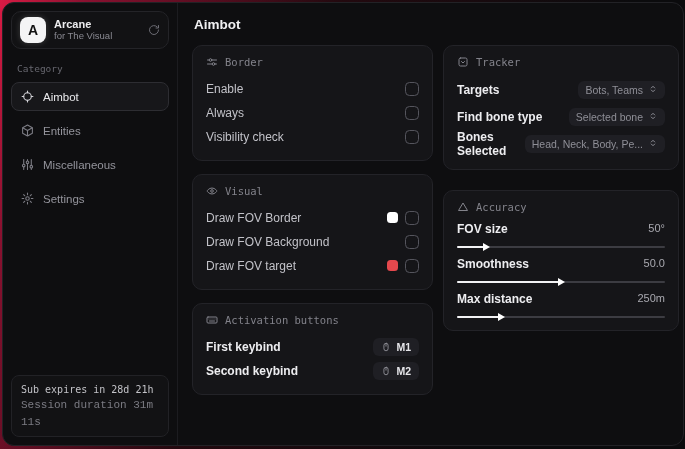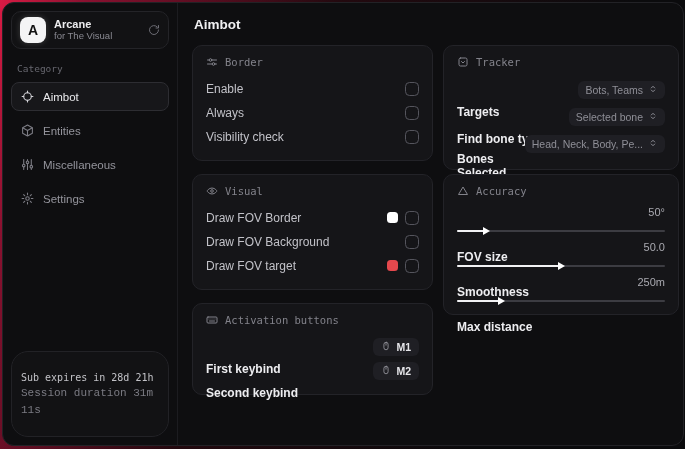--- a/index.html
+++ b/index.html
@@ -32,55 +32,55 @@
   .nav { display:flex; flex-direction:column; gap:5px; }
   .nav-item {
     display:flex; align-items:center; gap:9px; padding:6px 9px; border-radius:8px;
     color:#94949c; font-size:11.5px; border:1px solid transparent; cursor:pointer; height:29px;
   }
   .nav-item .ic { display:flex; color:#7c7c84; }
   .nav-item.active { background:#17171a; border-color:#2d2d32; color:#e9e9ec; }
   .nav-item.active .ic { color:#d4d4d9; }
   .spacer { flex:1; }
   .foot {
-    border:1px solid #222226; border-radius:17px; background:#121214;
-    padding:18px 9px; line-height:1.5;
+    border:1px solid #222226; border-radius:8px; background:#121214;
+    padding:6px 9px; line-height:1.5;
   }
   .foot-l1 { font-family:"DejaVu Sans Mono", monospace; font-size:10px; color:#c3c3c8; }
   .foot-l2 { font-family:Liberation Mono, monospace; font-size:11px; color:#7b7b83; }
   
   .main { flex:1; padding:12px 14px; overflow:hidden; }
   .page-title { color:#f0f0f2; font-size:13.5px; font-weight:bold; margin:2px 0 13px 2px; }
   .cols { display:flex; gap:10px; align-items:flex-start; }
   .col-l { width:241px; flex:0 0 241px; display:flex; flex-direction:column; gap:13px; }
-  .col-r { width:236px; flex:0 0 236px; display:flex; flex-direction:column; gap:4px; }
+  .col-r { width:236px; flex:0 0 236px; display:flex; flex-direction:column; gap:20px; }
   .card {
     background:#151518; border:1px solid #232328; border-radius:10px;
     padding:10px 13px 12px;
   }
   .card-head { display:flex; align-items:center; gap:7px; color:#83838b; margin-bottom:9px; }
   .card-head .ic { display:flex; }
   .card-title { font-family:"DejaVu Sans Mono", monospace; font-size:10.5px; }
   .row { display:flex; align-items:center; justify-content:space-between; height:23px; }
   .row + .row { margin-top:1px; }
   .lbl { color:#c2c2c8; font-size:12px; }
-  .lbl.strong { color:#ededf0; font-weight:bold; font-size:12px;margin-top:44px; }
+  .lbl.strong { color:#ededf0; font-weight:bold; font-size:12px; }
   .row-right { display:flex; align-items:center; gap:7px; }
   .checkbox {
     width:14px; height:14px; border:1.5px solid #55555d; border-radius:4.5px;
     background:transparent; cursor:pointer;
   }
   .swatch { width:11px; height:11px; border-radius:3.5px; cursor:pointer; }
   .pill {
     background:#1f1f24; border-radius:6px; padding:3px 7px; display:flex; gap:5px;
     color:#8f8f97; font-size:10.5px; cursor:pointer; white-space:nowrap;
   }
   .pill .ic { display:flex; color:#8f8f97; }
   .keypill {
-    background:#1f1f24; border-radius:6px; padding:3px 8px; display:flex; align-items:flex-start; gap:5px;
+    background:#1f1f24; border-radius:6px; padding:3px 8px; display:flex; align-items:center; gap:5px;
     color:#e6e6ea; font-size:10.5px; font-weight:bold; cursor:pointer;
   }
   .keypill .ic { display:flex; color:#9a9aa2; }
   
   .srow { margin-bottom:9px; }
   .srow:last-child { margin-bottom:0; }
   .srow-top { display:flex; justify-content:space-between; height:17px; }
   .sval { color:#a9a9b0; font-size:11px; }
   .track { position:relative; height:2px; background:#3c3c42; border-radius:2px; margin-top:7px; cursor:pointer; }
   .fillbar { position:relative; height:2px; background:#f2f2f4; border-radius:2px; }

